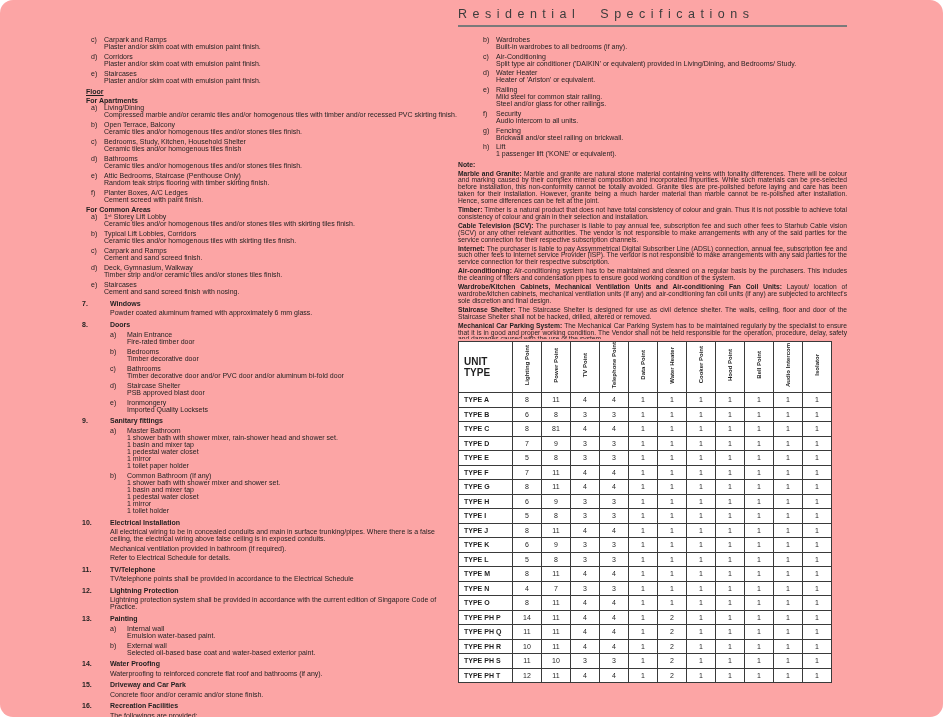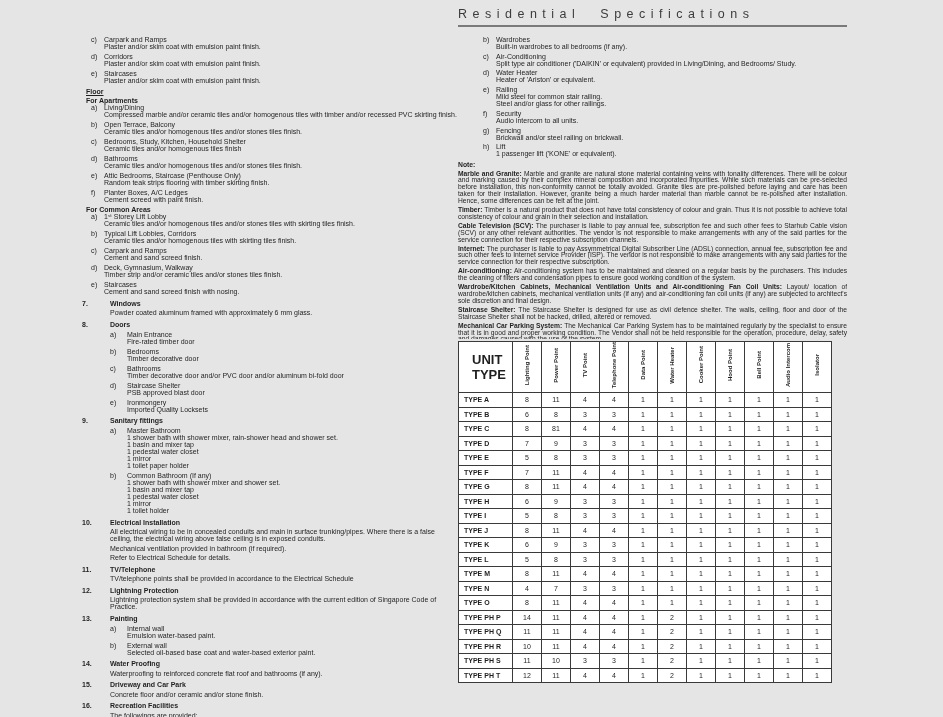--- a/index.html
+++ b/index.html
@@ -4,21 +4,21 @@
 <style>
   * { margin:0; padding:0; box-sizing:border-box; }
   html,body { width:943px; height:717px; }
   body {
     position:relative;
     background:#ffffff;
     font-family:"Liberation Sans", sans-serif;
     color:#1f1f1f;
     overflow:hidden;
   }
-  .page { position:absolute; inset:0; background:#e5e5e5; }
+  .page { position:absolute; inset:0; background:#fca5a5;border-radius:13px; }
 
   
   #title-block {
     position:absolute; left:458px; top:7px; width:389px;
     font-size:12.5px; letter-spacing:5.5px; word-spacing:11px;
     color:#3c3c3c; white-space:nowrap;
     border-bottom:2px solid #7a7a7a; padding-bottom:4px;
   }
 
   
@@ -49,21 +49,21 @@
   .note .lead { font-weight:bold; }
 
   
   #spec-table {
     position:absolute; left:458px; top:341px;
     border-collapse:collapse; table-layout:fixed;
     background:#fff;
   }
   #spec-table th, #spec-table td { border:1px solid #3a3a3a; }
   #spec-table th.unit {
-    width:54px; font-size:13px; font-weight:bold; text-align:left; padding-left:13px;
+    width:54px; font-size:10px; font-weight:bold; text-align:left; padding-left:5px;
   }
   #spec-table th.rot { width:29px; height:44px; text-align:center; vertical-align:middle; }
   #spec-table th.rot span {
     display:inline-block; writing-mode:vertical-rl; transform:rotate(180deg);
     font-size:6px; font-weight:bold; white-space:nowrap; line-height:1;
   }
   #spec-table tbody th {
     font-size:7px; font-weight:bold; text-align:left; padding-left:5px; height:14.5px;
   }
   #spec-table tbody td { font-size:7px; text-align:center; }

